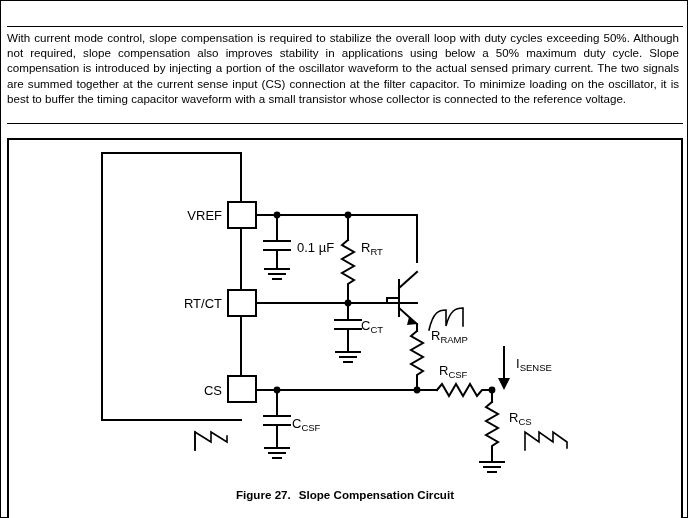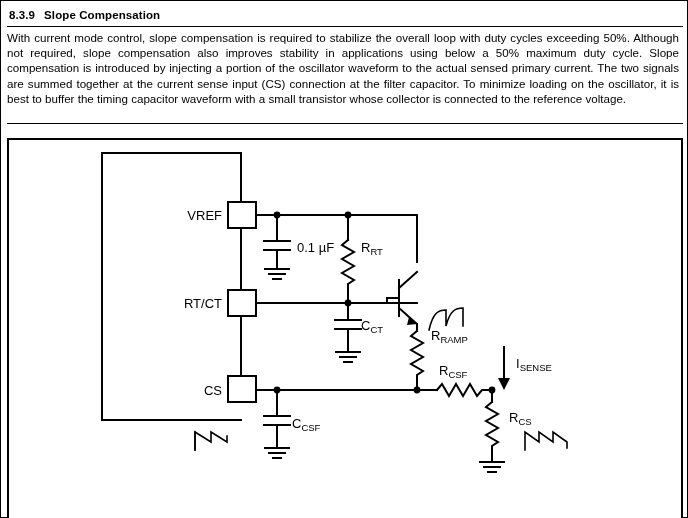--- a/index.html
+++ b/index.html
@@ -79,23 +79,20 @@
     font-weight: bold;
   }
   .fig-caption .cap-num { margin-right: 8px; }
   text { font-family: "Liberation Sans", sans-serif; }
 </style>
 </head>
 <body>
 
 <div class="page">
 
-  <div class="section-head">
-    <span class="num">8.3.9</span><span>Slope Compensation</span>
-  </div>
   <div class="head-rule"></div>
 
   <div class="body-text">With current mode control, slope compensation is required to stabilize the overall loop with duty cycles exceeding 50%. Although not required, slope compensation also improves stability in applications using below a 50% maximum duty cycle. Slope compensation is introduced by injecting a portion of the oscillator waveform to the actual sensed primary current. The two signals are summed together at the current sense input (CS) connection at the filter capacitor. To minimize loading on the oscillator, it is best to buffer the timing capacitor waveform with a small transistor whose collector is connected to the reference voltage.</div>
   <div class="body-rule"></div>
 
   <div class="figure-box">
     <svg class="fig-svg" width="672" height="344" viewBox="0 0 672 344">
       <g stroke="#000000" stroke-width="2" fill="none" stroke-linecap="square">
 
         <path d="M 93 13 L 232 13"></path>
@@ -208,14 +205,17 @@
 
       <text x="283" y="288" font-size="13">C<tspan font-size="9.5" dy="3">CSF</tspan></text>
 
       <text x="500" y="282" font-size="13">R<tspan font-size="9.5" dy="3">CS</tspan></text>
 
       <text x="507" y="228" font-size="13">I<tspan font-size="9.5" dy="3">SENSE</tspan></text>
     </svg>
 
   </div>
 
+  <div class="fig-caption">
+    <span class="cap-num">Figure 27.</span><span>Slope Compensation Circuit</span>
+  </div>
 
 </div>
 
 </body></html>

